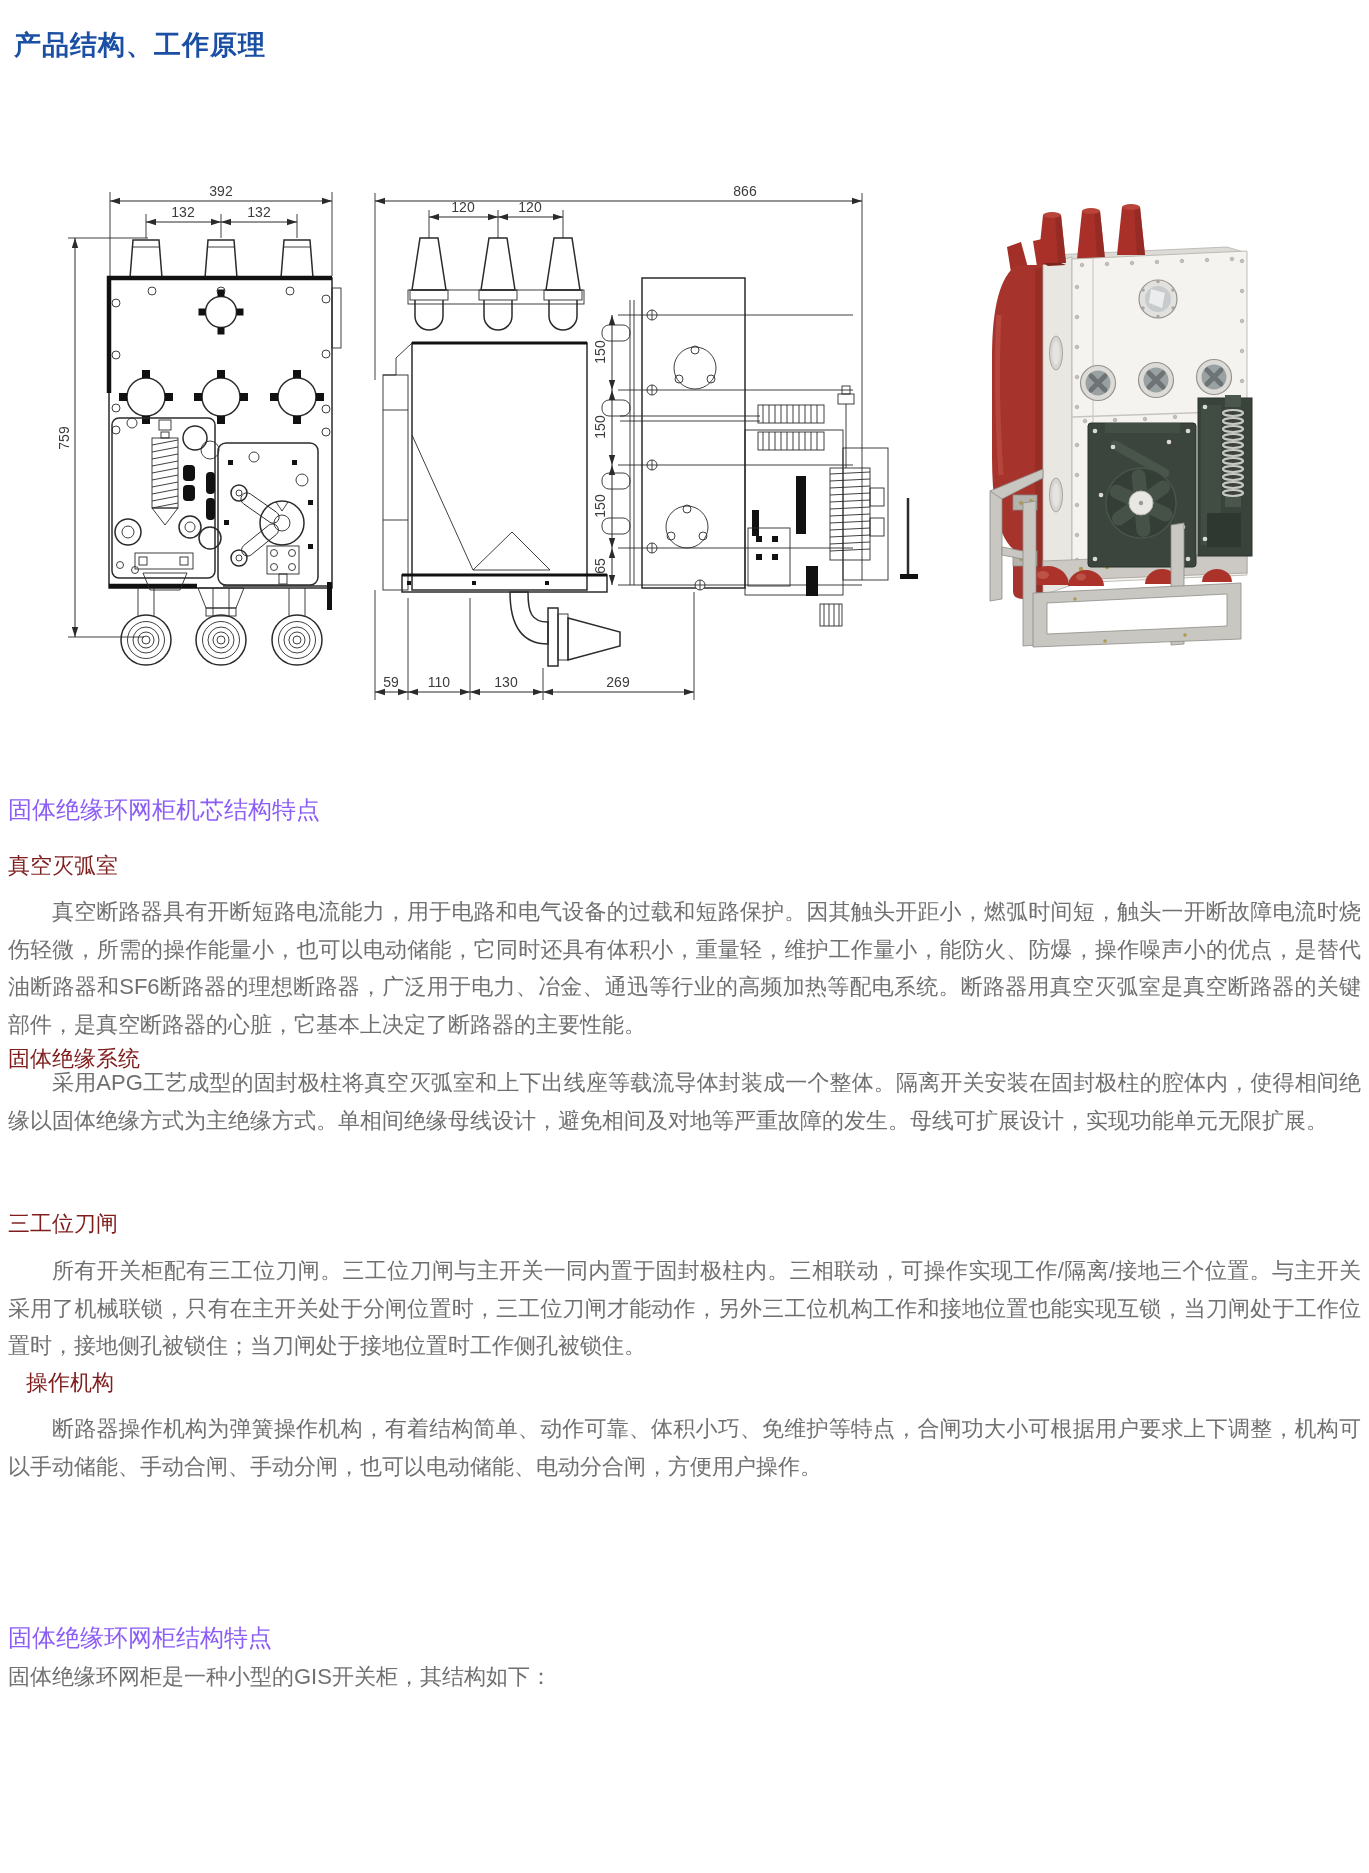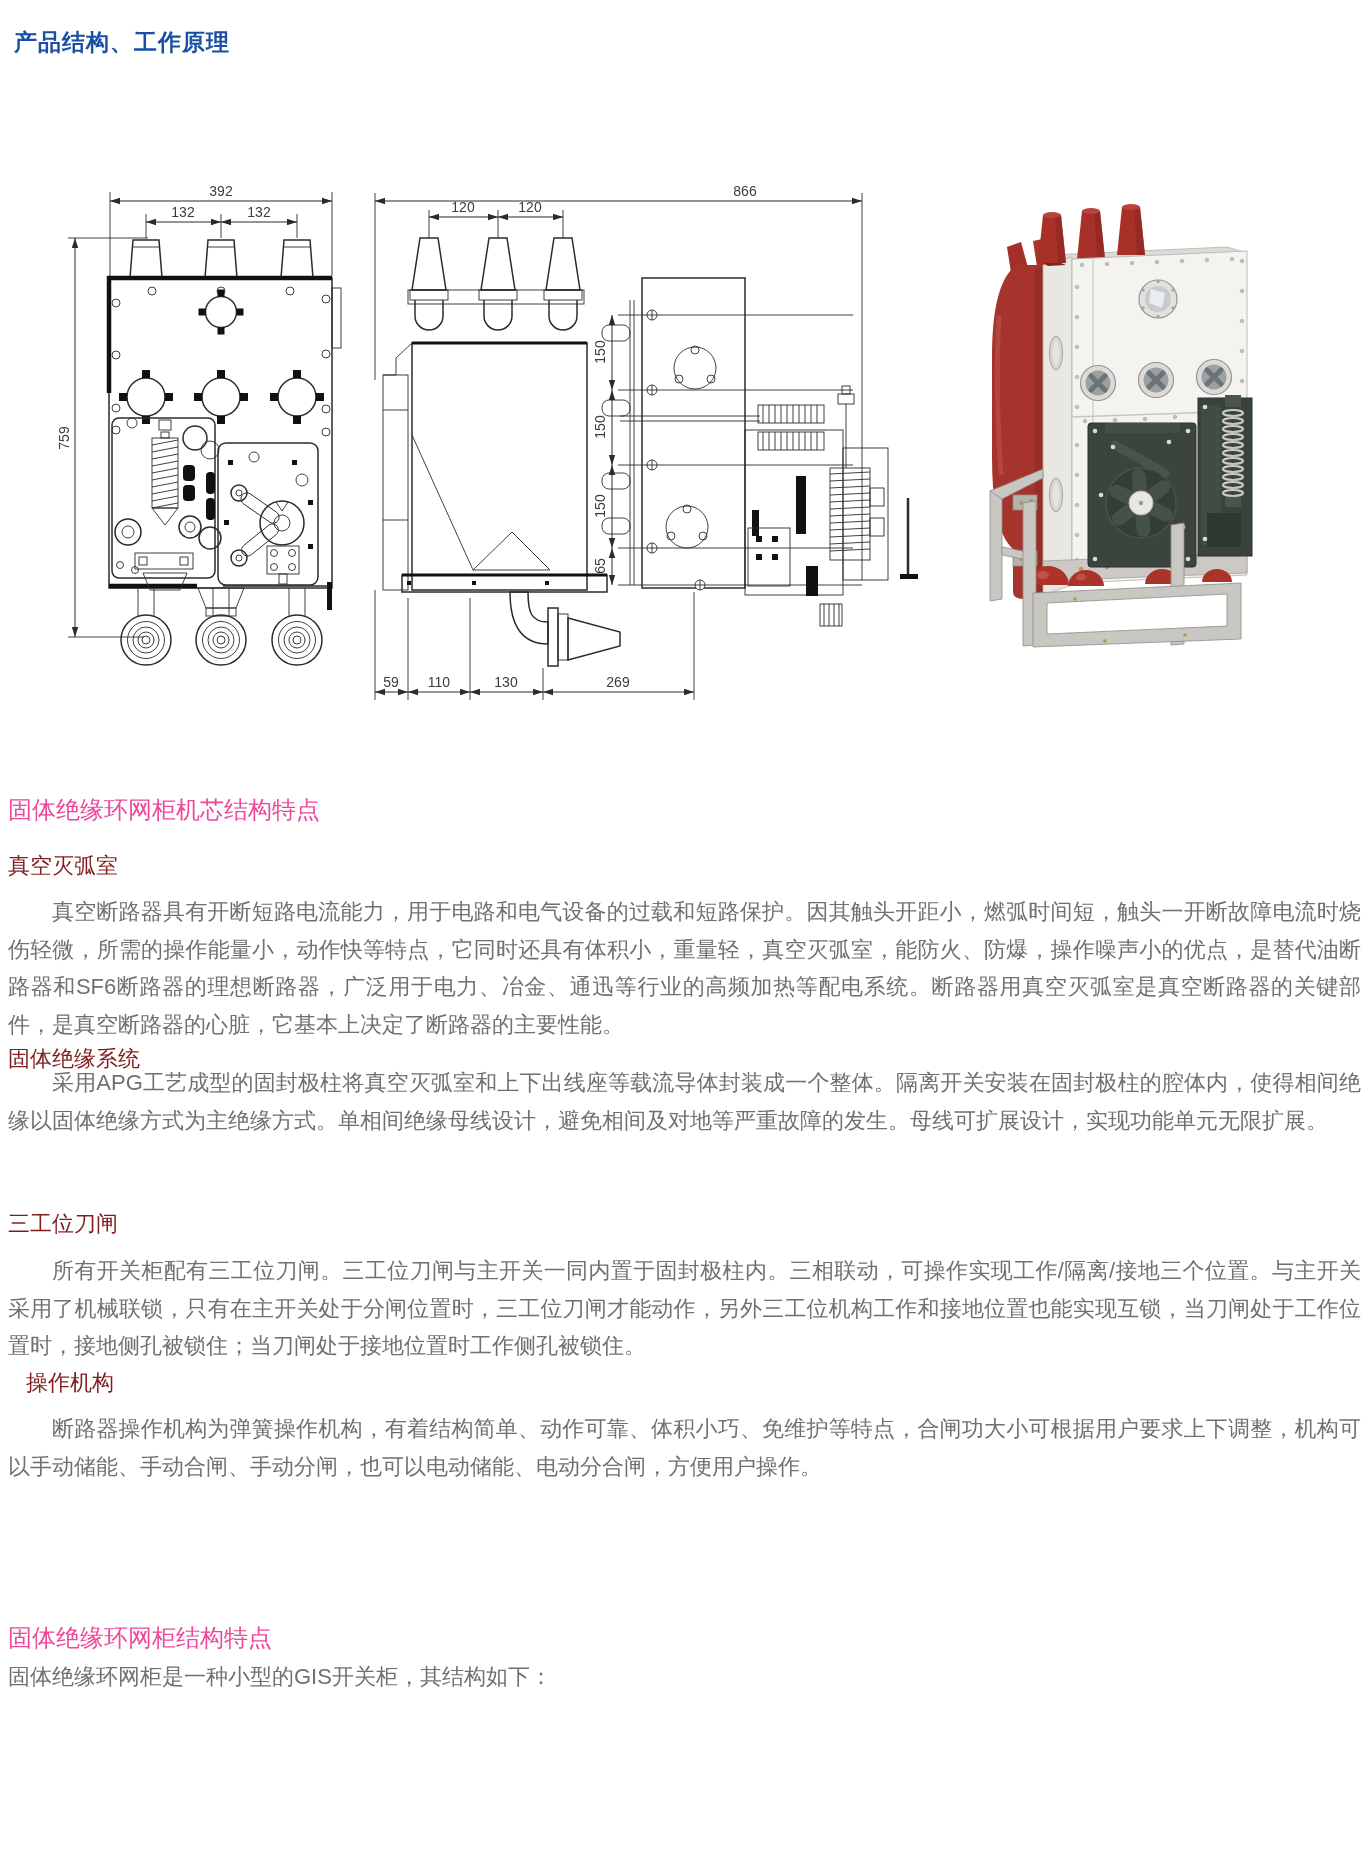--- a/index.html
+++ b/index.html
@@ -1,21 +1,21 @@
 <!DOCTYPE html>
 <html><head>
 <meta charset="utf-8">
 <style>
   html,body{margin:0;padding:0;background:#ffffff;}
   .page{position:relative;width:1369px;height:1873px;background:#ffffff;overflow:hidden;
         font-family:"Liberation Sans","DejaVu Sans",sans-serif;}
   .abs{position:absolute;}
-  .title{left:14px;top:27px;font-size:23px;font-weight:bold;color:#1a4fa4;letter-spacing:1px;}
+  .title{left:14px;top:27px;font-size:27px;font-weight:bold;color:#1a4fa4;letter-spacing:1px;}
   .intro{left:10px;top:82px;font-size:24px;color:#6d6d6d;}
-  .sec-head{font-size:24px;color:#ec4899;}
+  .sec-head{font-size:24px;color:#8b5cf6;}
   .sub-head{font-size:22px;color:#7f1d1d;}
   .body-par{left:8px;width:1353px;font-size:22px;color:#707070;line-height:37.5px;
             text-align:justify;text-indent:44px;}
   .body-par.noindent{text-indent:0;}
   svg text{font-family:"Liberation Sans","DejaVu Sans",sans-serif;}
   .dimtxt{font-size:14px;fill:#3c3c3c;}
   .ln{stroke:#2b2b2b;stroke-width:1.5;fill:none;}
   .lnthin{stroke:#2b2b2b;stroke-width:0.9;fill:none;}
   .lnthick{stroke:#111;stroke-width:4.5;fill:none;}
   .dim{stroke:#2b2b2b;stroke-width:1;fill:none;}
@@ -583,21 +583,21 @@
       <polygon points="92,408 272,399 272,431 92,439" fill="#ffffff"></polygon>
       <circle cx="150" cy="446" r="1.8" fill="#ac9a55" stroke="none"></circle>
         <circle cx="230" cy="440" r="1.8" fill="#ac9a55" stroke="none"></circle>
       <circle cx="120" cy="404" r="1.8" fill="#ac9a55" stroke="none"></circle>
     </g>
   </svg>
 
   <div class="abs sec-head" style="left:8px;top:794px;">固体绝缘环网柜机芯结构特点</div>
 
   <div class="abs sub-head" style="left:8px;top:851px;">真空灭弧室</div>
-  <div class="abs body-par" style="top:893px;">真空断路器具有开断短路电流能力，用于电路和电气设备的过载和短路保护。因其触头开距小，燃弧时间短，触头一开断故障电流时烧伤轻微，所需的操作能量小，动作快等特点，它同时还具有体积小，重量轻，真空灭弧室，能防火、防爆，操作噪声小的优点，是替代油断路器和SF6断路器的理想断路器，广泛用于电力、冶金、通迅等行业的高频加热等配电系统。断路器用真空灭弧室是真空断路器的关键部件，是真空断路器的心脏，它基本上决定了断路器的主要性能。</div>
+  <div class="abs body-par" style="top:893px;">真空断路器具有开断短路电流能力，用于电路和电气设备的过载和短路保护。因其触头开距小，燃弧时间短，触头一开断故障电流时烧伤轻微，所需的操作能量小，也可以电动储能，它同时还具有体积小，重量轻，维护工作量小，能防火、防爆，操作噪声小的优点，是替代油断路器和SF6断路器的理想断路器，广泛用于电力、冶金、通迅等行业的高频加热等配电系统。断路器用真空灭弧室是真空断路器的关键部件，是真空断路器的心脏，它基本上决定了断路器的主要性能。</div>
 
   <div class="abs sub-head" style="left:8px;top:1044px;">固体绝缘系统</div>
   <div class="abs body-par" style="top:1064px;">采用APG工艺成型的固封极柱将真空灭弧室和上下出线座等载流导体封装成一个整体。隔离开关安装在固封极柱的腔体内，使得相间绝缘以固体绝缘方式为主绝缘方式。单相间绝缘母线设计，避免相间及对地等严重故障的发生。母线可扩展设计，实现功能单元无限扩展。</div>
 
   <div class="abs sub-head" style="left:8px;top:1209px;">三工位刀闸</div>
   <div class="abs body-par" style="top:1252px;">所有开关柜配有三工位刀闸。三工位刀闸与主开关一同内置于固封极柱内。三相联动，可操作实现工作/隔离/接地三个位置。与主开关采用了机械联锁，只有在主开关处于分闸位置时，三工位刀闸才能动作，另外三工位机构工作和接地位置也能实现互锁，当刀闸处于工作位置时，接地侧孔被锁住；当刀闸处于接地位置时工作侧孔被锁住。</div>
 
   <div class="abs sub-head" style="left:26px;top:1368px;">操作机构</div>
   <div class="abs body-par" style="top:1410px;">断路器操作机构为弹簧操作机构，有着结构简单、动作可靠、体积小巧、免维护等特点，合闸功大小可根据用户要求上下调整，机构可以手动储能、手动合闸、手动分闸，也可以电动储能、电动分合闸，方便用户操作。</div>
 

